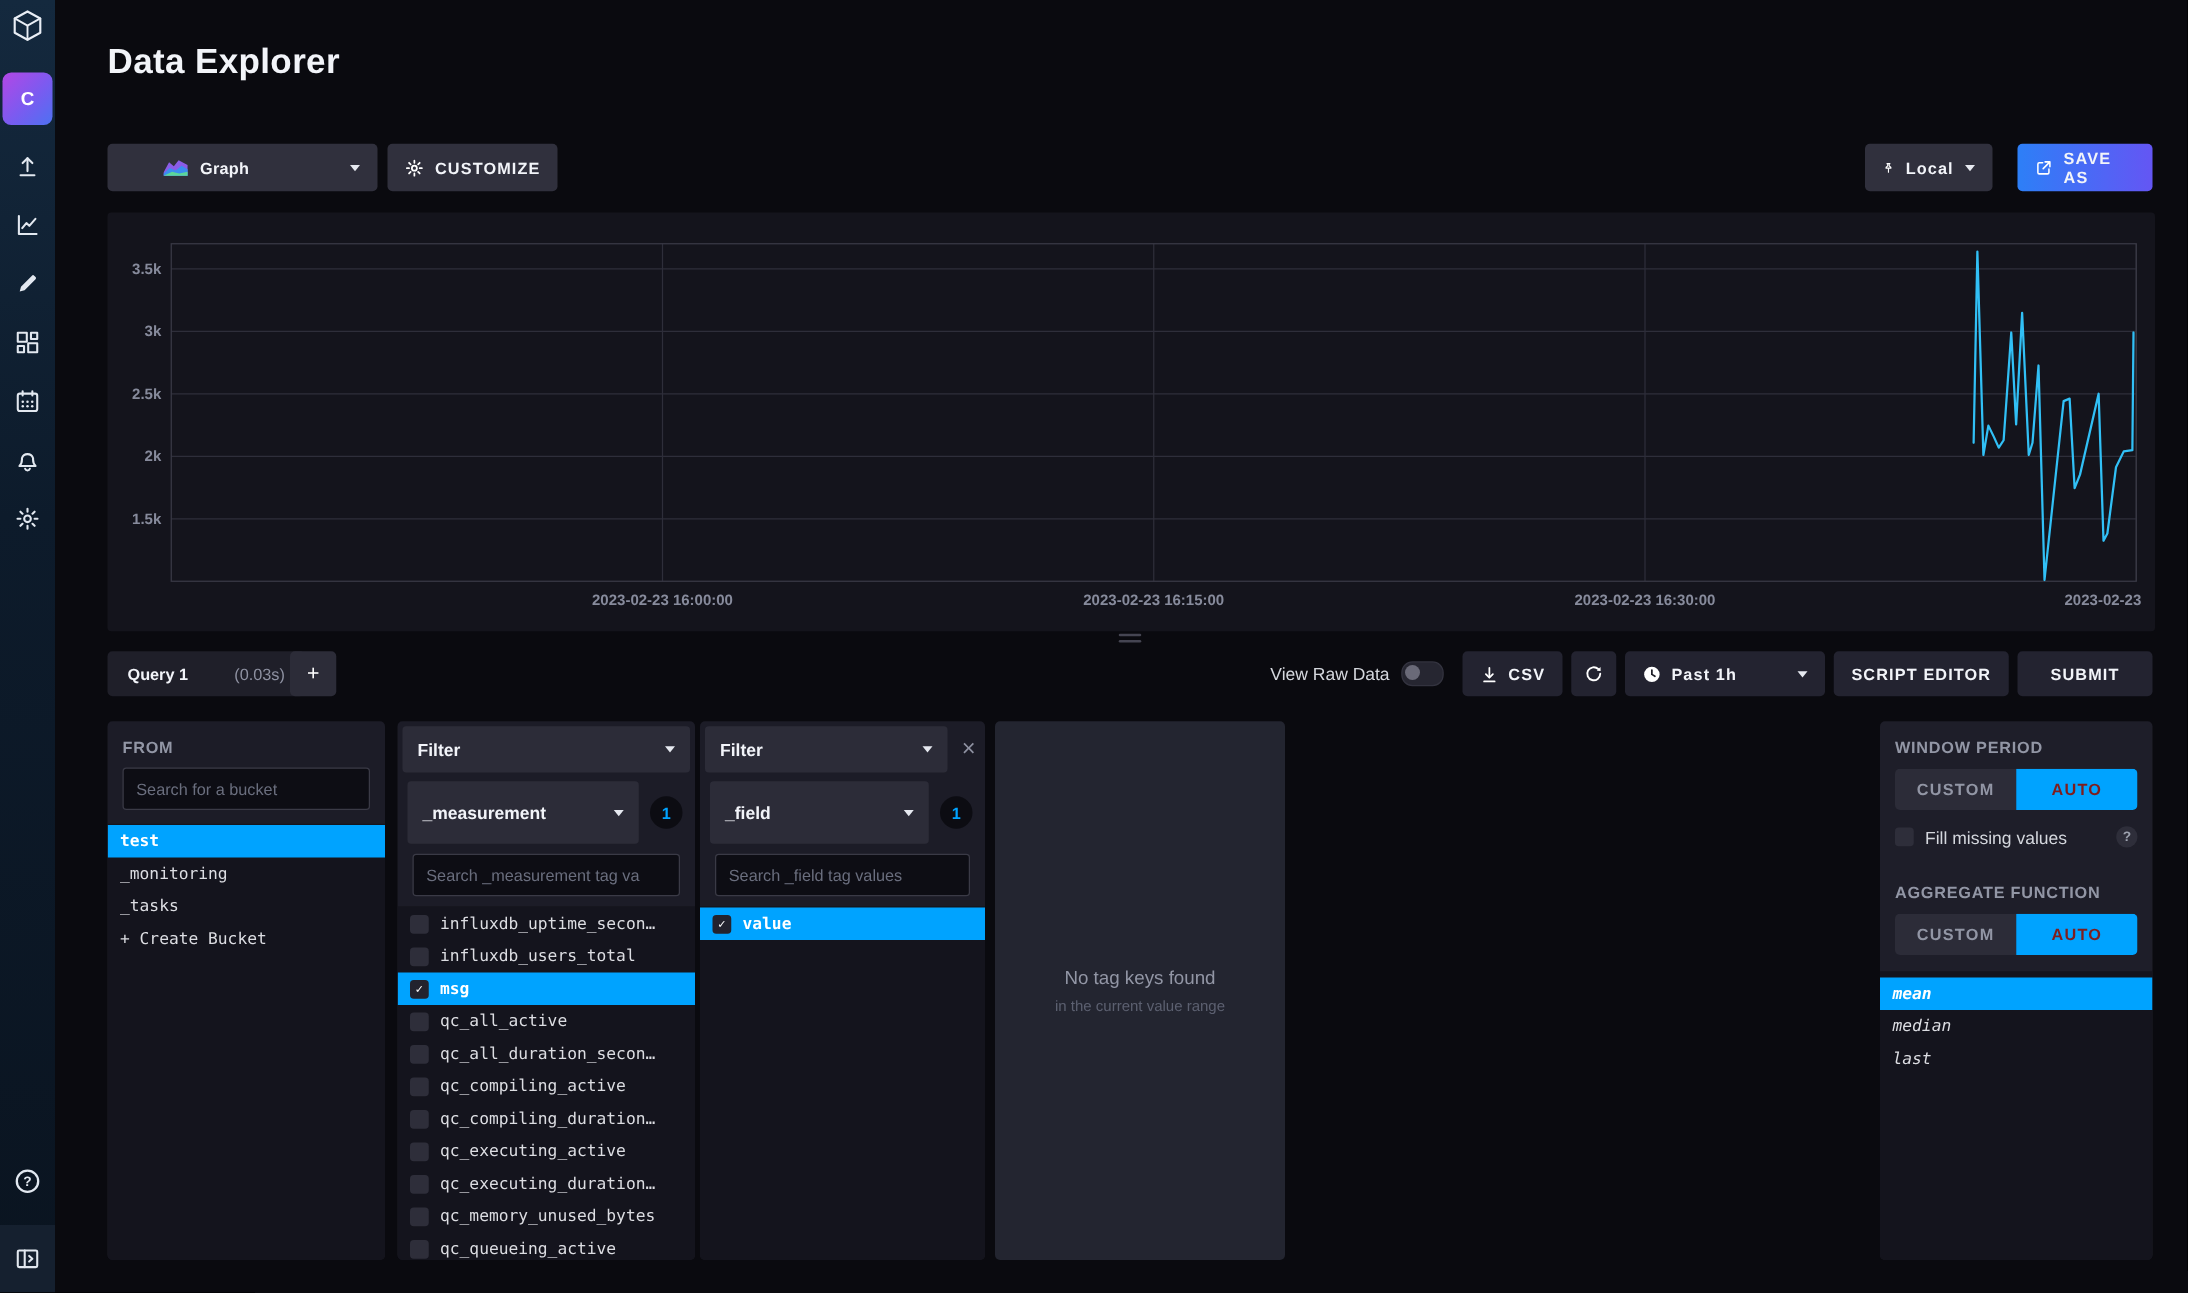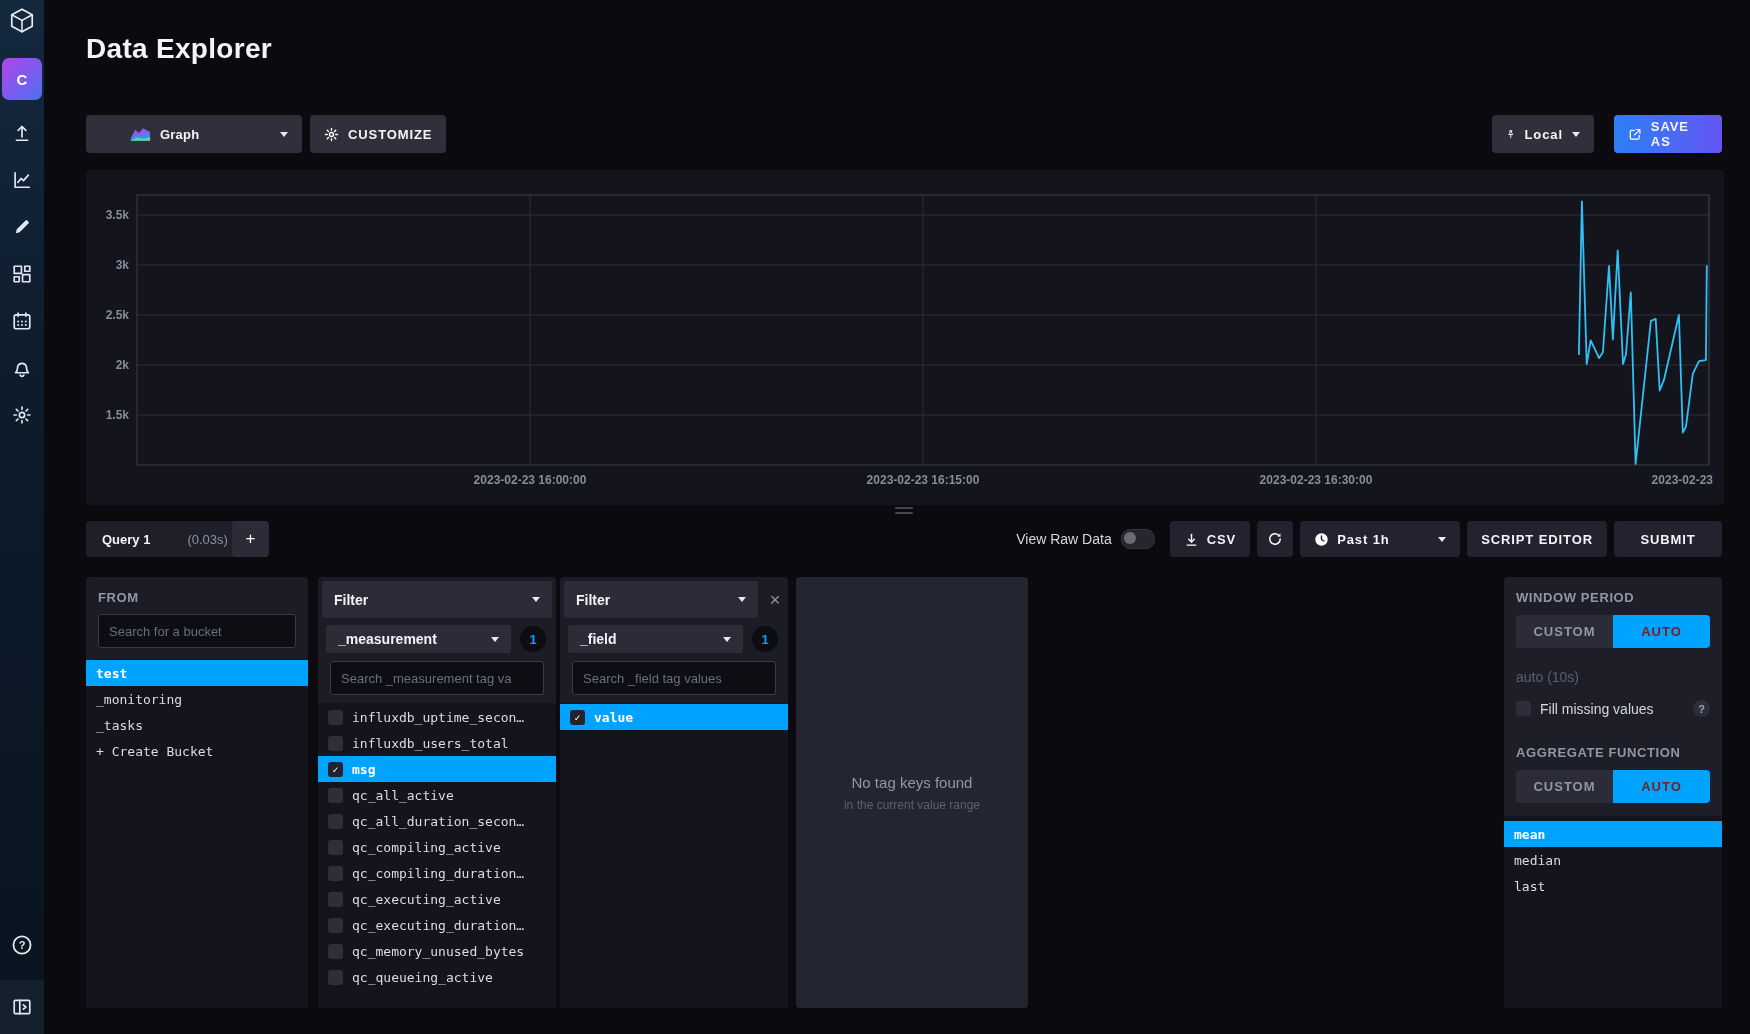--- a/index.html
+++ b/index.html
@@ -75,42 +75,42 @@
   .checkbox{width:15px;height:15px;border-radius:3px;background:#2e2e3a;flex:none;display:flex;
             align-items:center;justify-content:center;font-size:10px;color:#fff;cursor:pointer;}
   .list-row.selected .checkbox{background:#23232e;}
   .dd-header{margin:4px;height:37px;background:#2c2c38;border-radius:3px;display:flex;align-items:center;
              padding:0 12px;font-size:14px;font-weight:700;cursor:pointer;}
   .dd-header .caret{margin-left:auto;}
   .f2-top{display:flex;align-items:center;}
   .f2-top .dd-header{flex:1;}
   .close-x{width:26px;text-align:center;font-size:19px;color:#8e91a1;cursor:pointer;line-height:1;}
   .key-row{display:flex;align-items:center;gap:9px;padding:3px 10px 8px 8px;}
-  .key-dd{flex:1;height:28px;background:#2c2c38;border-radius:3px;display:flex;align-items:center;
+  .key-dd{flex:1;height:50px;background:#2c2c38;border-radius:3px;display:flex;align-items:center;
           padding:0 12px;font-size:14px;font-weight:700;cursor:pointer;}
   .key-dd .caret{margin-left:auto;}
   .badge{width:26px;height:26px;border-radius:50%;background:#0c0c12;color:#00a3ff;font-size:13px;font-weight:700;
          display:flex;align-items:center;justify-content:center;flex:none;}
   .empty-title{font-size:15px;color:#9296a5;}
   .empty-sub{font-size:12px;color:#5c6070;margin-top:7px;}
 
   
   .rp-label{font-size:13px;font-weight:700;letter-spacing:.6px;color:#9296a5;padding:13px 12px 10px;}
   .seg{display:flex;height:33px;border-radius:4px;overflow:hidden;margin:0 12px;}
   .seg .opt{flex:1;display:flex;align-items:center;justify-content:center;font-size:13px;font-weight:700;
             letter-spacing:1px;cursor:pointer;}
   .seg .off{background:#2c2c38;color:#9296a5;}
   .seg .on{background:#00a3ff;color:#7f1d1d;}
   .auto-val{font-size:14px;color:#5c6070;padding:21px 12px 2px;}
   .fill-row{display:flex;align-items:center;gap:9px;padding:13px 12px 4px;font-size:14px;color:#d4d7dd;}
   .help-badge{margin-left:auto;width:17px;height:17px;border-radius:50%;background:#2e2e3a;color:#9ea3b0;
               font-size:11px;font-weight:700;display:flex;align-items:center;justify-content:center;cursor:pointer;}
   .agg-label{padding-top:24px;}
   .agg-list{margin-top:13px;background:#14141d;flex:1;padding-top:5px;}
-  .agg-list .list-row{height:26px;}
+  .agg-list .list-row{height:26px;font-style:italic;}
 
   
   .chart-panel svg text{font-family:"Liberation Sans","DejaVu Sans",sans-serif;}
 </style>
 </head>
 <body>
 
 <div class="page">
 
   <aside class="sidebar">
@@ -398,21 +398,20 @@
     <div class="empty-title">No tag keys found</div>
     <div class="empty-sub">in the current value range</div>
   </div>
 
   <div class="panel p-right">
     <div class="rp-label">WINDOW PERIOD</div>
     <div class="seg">
       <div class="opt off">CUSTOM</div>
       <div class="opt on">AUTO</div>
     </div>
-    <div class="auto-val">auto (10s)</div>
     <div class="fill-row">
       <span class="checkbox" style="background:#2e2e3a"></span>
       <span>Fill missing values</span>
       <span class="help-badge">?</span>
     </div>
     <div class="rp-label agg-label">AGGREGATE FUNCTION</div>
     <div class="seg">
       <div class="opt off">CUSTOM</div>
       <div class="opt on">AUTO</div>
     </div>

